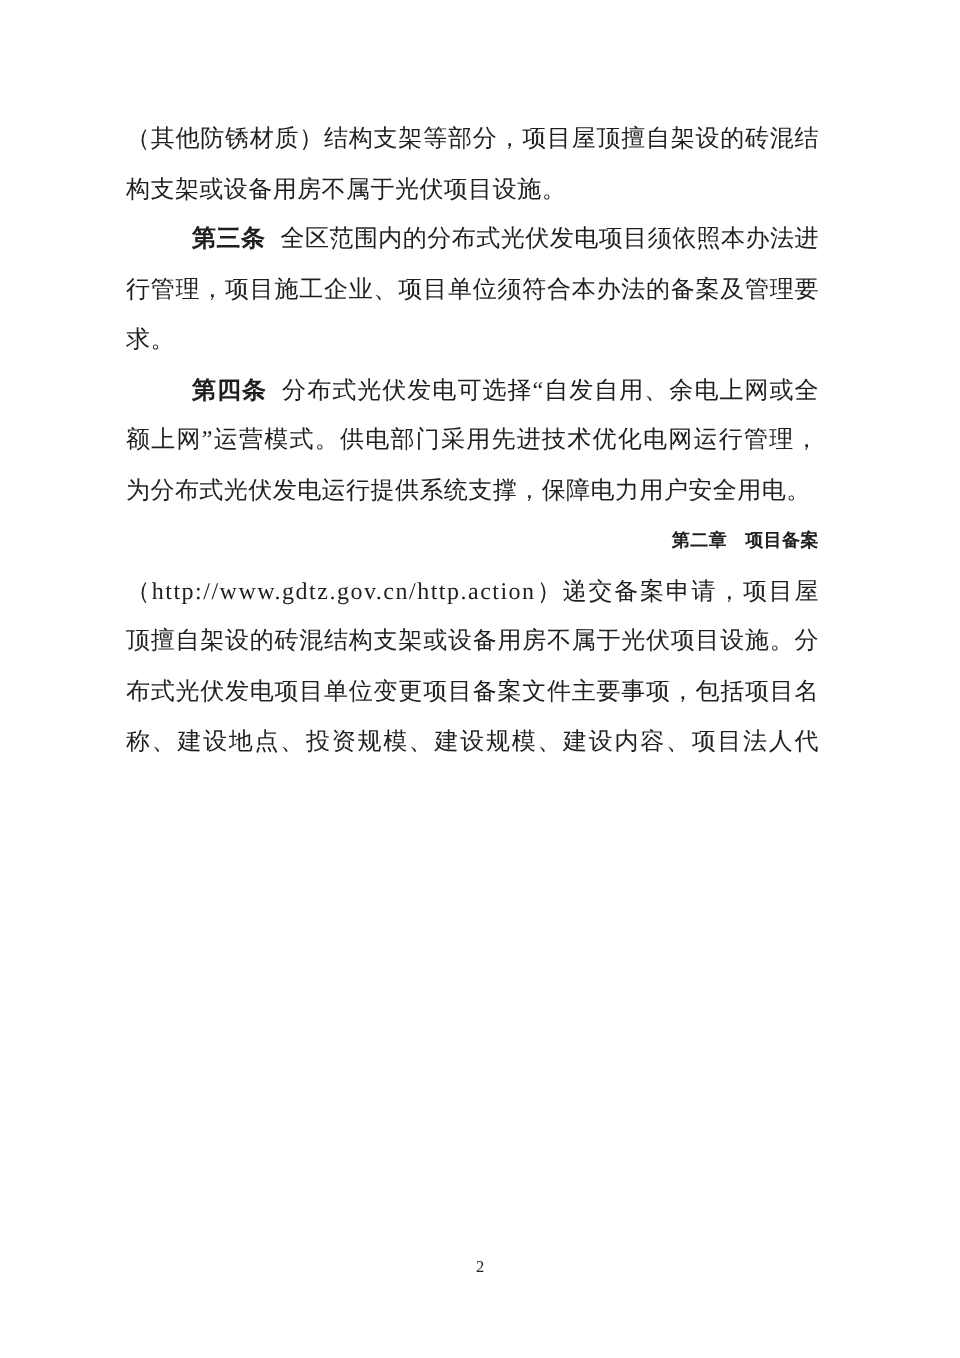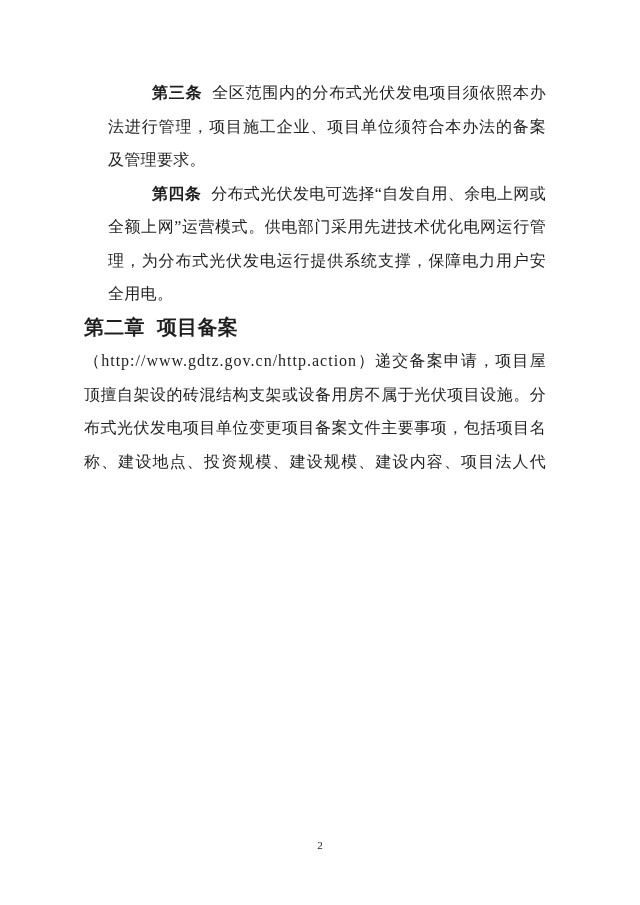--- a/index.html
+++ b/index.html
@@ -24,32 +24,31 @@
     font-size: 16px;
     line-height: 33.5px;
     letter-spacing: 0.3px;
   }
   .para {
     margin: 0;
     text-align: justify;
   }
   .indent {
     text-indent: 44px;
-    margin-left: 24px;
   }
   .lead {
     font-weight: bold;
     margin-right: 10px;
   }
   .chapter {
     margin: 0;
-    font-size: 20px;
+    font-size: 12px;
     line-height: 33.5px;
     font-weight: bold;
-    text-align: left;
+    text-align: right;
   }
   .chapter .chapter-label {
     margin-right: 12px;
   }
   .url {
     white-space: nowrap;
     letter-spacing: 1px;
   }
   .fill-last {
     text-align-last: justify;
@@ -65,20 +64,21 @@
     line-height: 14px;
     color: #222222;
   }
 </style>
 </head>
 <body>
 
 <div class="page">
   <div class="text-block">
 
+    <p class="para">（其他防锈材质）结构支架等部分，项目屋顶擅自架设的砖混结构支架或设备用房不属于光伏项目设施。</p>
 
     <p class="para indent"><span class="lead">第三条</span><span>全区范围内的分布式光伏发电项目须依照本办法进行管理，项目施工企业、项目单位须符合本办法的备案及管理要求。</span></p>
 
     <p class="para indent"><span class="lead">第四条</span><span>分布式光伏发电可选择“自发自用、余电上网或全额上网”运营模式。供电部门采用先进技术优化电网运行管理，为分布式光伏发电运行提供系统支撑，保障电力用户安全用电。</span></p>
 
 
     <h2 class="chapter"><span class="chapter-label">第二章</span><span>项目备案</span></h2>
 
 
 

